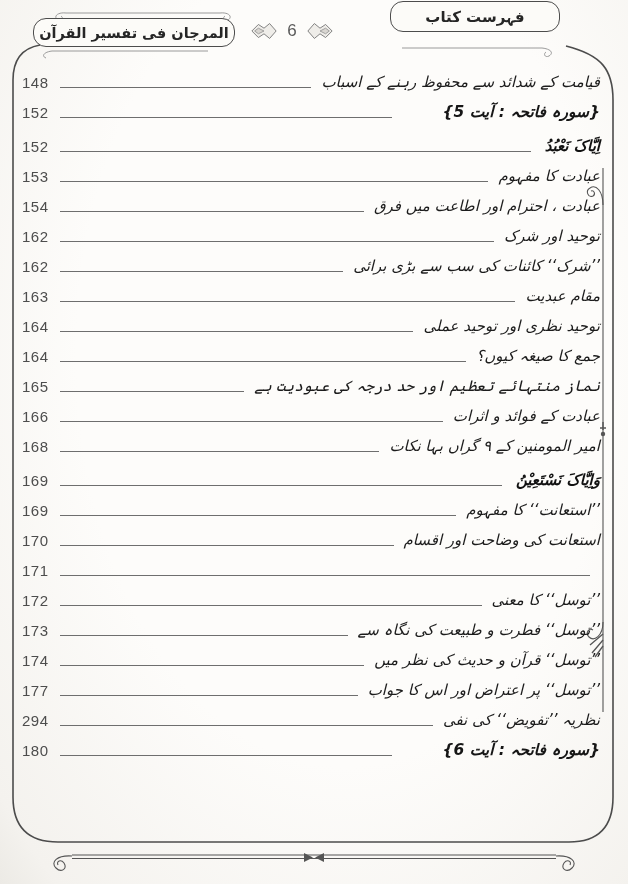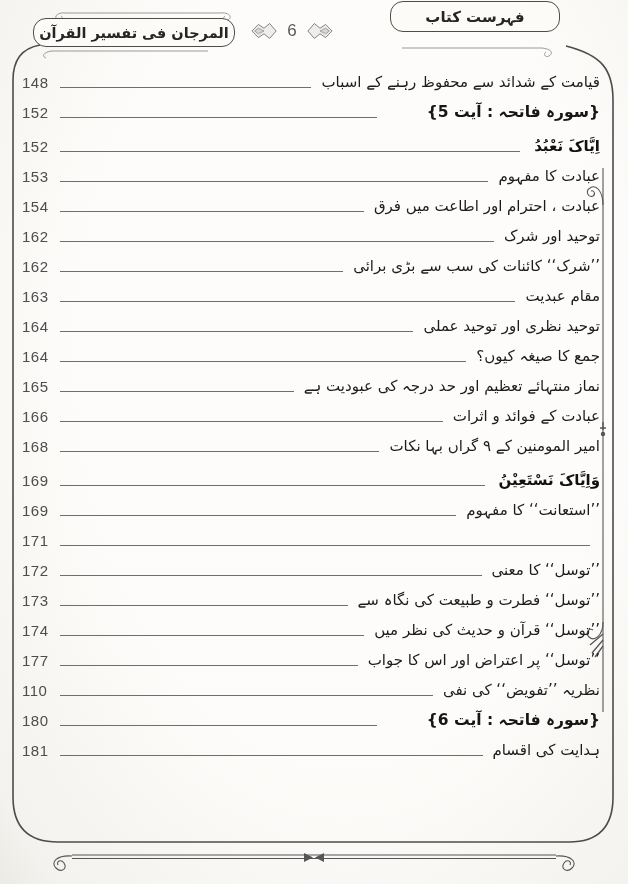--- a/index.html
+++ b/index.html
@@ -31,21 +31,21 @@
     display:flex;flex-direction:column;justify-content:flex-start;
   }
   .toc-row{display:flex;align-items:flex-end;height:30px;}
   .toc-row .pg{
     font-family:"Liberation Sans",sans-serif;font-size:15px;color:#4d4d4d;
     min-width:36px;letter-spacing:.5px;padding-bottom:1px;
   }
   .toc-row .leader{flex:1;border-bottom:1.2px solid #6e6e6e;margin:0 10px 4px 2px;}
   .toc-row .title{
     direction:rtl;font-size:15px;color:#1c1c1c;white-space:nowrap;
-    padding-bottom:0;line-height:1.25;
+    padding-bottom:0;line-height:1.25;font-style:italic;
   }
   .toc-row.section .title{font-weight:bold;font-size:15.5px;color:#161616;margin-left:40px;}
   .toc-row.quran{height:34px;}
   .toc-row.quran .title{font-weight:bold;font-size:15px;color:#111;padding-left:4px;}
 </style>
 </head>
 <body>
 
 <div class="page">
 
@@ -172,20 +172,25 @@
     <span class="pg">169</span>
     <span class="leader"></span>
     <span class="title" dir="rtl">وَاِیَّاکَ نَسْتَعِیْنُ</span>
   </div>
       <div class="toc-row">
     <span class="pg">169</span>
     <span class="leader"></span>
     <span class="title" dir="rtl">’’استعانت‘‘ کا مفہوم</span>
   </div>
       <div class="toc-row">
+    <span class="pg">170</span>
+    <span class="leader"></span>
+    <span class="title" dir="rtl">استعانت کی وضاحت اور اقسام</span>
+  </div>
+      <div class="toc-row">
     <span class="pg">171</span>
     <span class="leader"></span>
   </div>
       <div class="toc-row">
     <span class="pg">172</span>
     <span class="leader"></span>
     <span class="title" dir="rtl">’’توسل‘‘ کا معنی</span>
   </div>
       <div class="toc-row">
     <span class="pg">173</span>
@@ -196,28 +201,23 @@
     <span class="pg">174</span>
     <span class="leader"></span>
     <span class="title" dir="rtl">’’توسل‘‘ قرآن و حدیث کی نظر میں</span>
   </div>
       <div class="toc-row">
     <span class="pg">177</span>
     <span class="leader"></span>
     <span class="title" dir="rtl">’’توسل‘‘ پر اعتراض اور اس کا جواب</span>
   </div>
       <div class="toc-row">
-    <span class="pg">110</span>
+    <span class="pg">294</span>
     <span class="leader"></span>
     <span class="title" dir="rtl">نظریہ ’’تفویض‘‘ کی نفی</span>
   </div>
       <div class="toc-row section">
     <span class="pg">180</span>
     <span class="leader"></span>
     <span class="title" dir="rtl">{سورہ فاتحہ : آیت 6}</span>
   </div>
-      <div class="toc-row">
-    <span class="pg">181</span>
-    <span class="leader"></span>
-    <span class="title" dir="rtl">ہدایت کی اقسام</span>
-  </div>
     </main>
 </div>
 
 </body></html>

